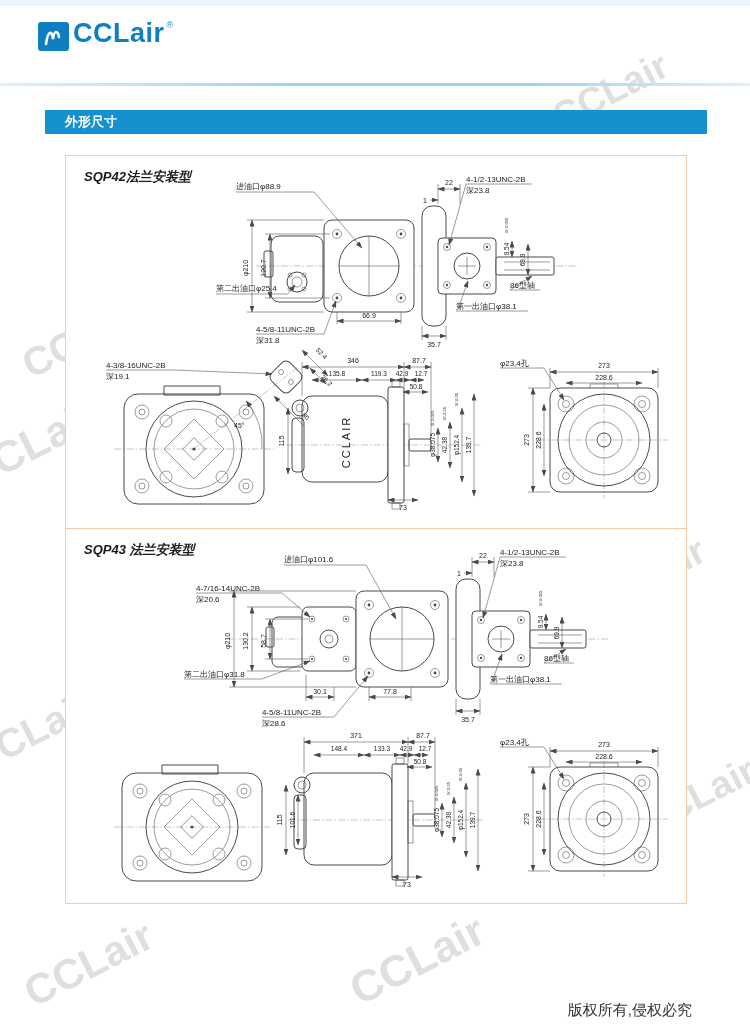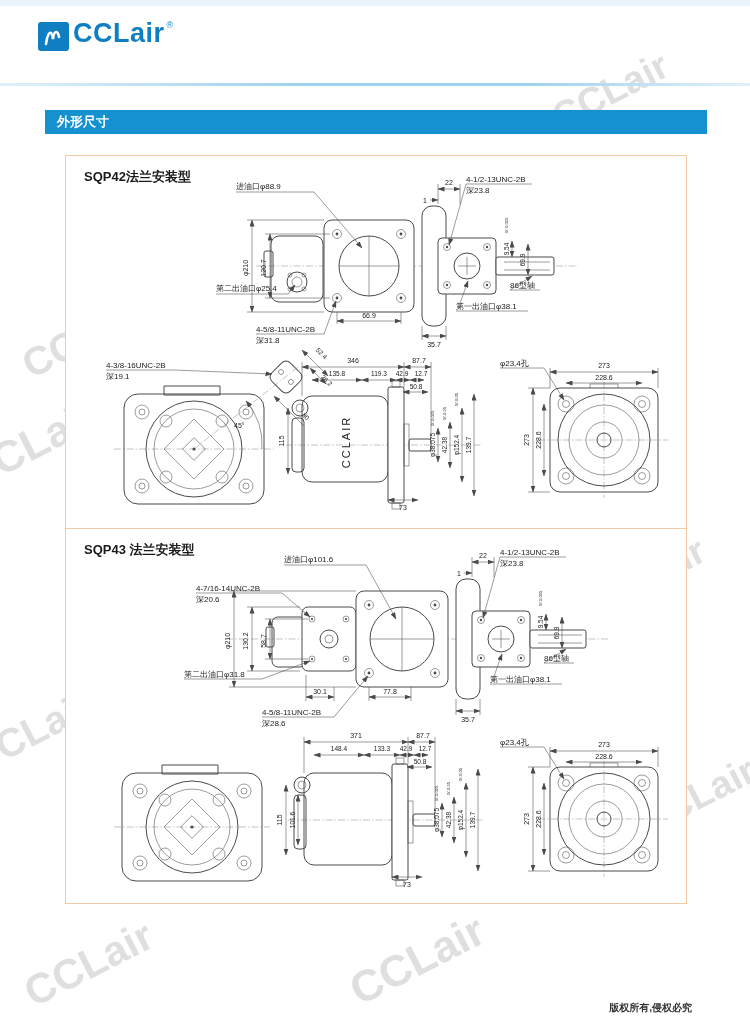--- a/index.html
+++ b/index.html
@@ -10,48 +10,48 @@
   .logo{position:absolute;left:38px;top:18px;display:flex;align-items:flex-start;}
   .logo-mark{width:31px;height:29px;background:#0f7fc1;border-radius:3px;display:flex;
              align-items:center;justify-content:center;margin-top:4px;}
   .logo-word{font-size:27px;font-weight:bold;color:#0f7fc1;margin-left:4px;letter-spacing:.5px;}
   .logo-reg{font-size:9px;color:#0f7fc1;margin-left:2px;margin-top:2px;}
   .tagline{position:absolute;right:55px;top:38px;font-size:15px;font-weight:bold;color:#f07800;}
   .hdr-line{position:absolute;left:0;top:83px;width:100%;height:3px;
             background:linear-gradient(to right,#dff0fa,#9fd2ee 40%,#9fd2ee 70%,#dff0fa);}
   
   .secbar{position:absolute;left:45px;top:110px;width:662px;height:24px;background:#1591d0;}
-  .secbar span{display:block;padding-left:12px;line-height:24px;color:#fff;
+  .secbar span{display:block;padding-left:20px;line-height:24px;color:#fff;
                font-size:13px;font-weight:bold;}
   
   .panel{position:absolute;left:65px;width:620px;background:#fff;border:1px solid #f5cba4;}
   .p0{top:155px;height:375px;}
   .p1{top:528px;height:374px;}
-  .ptitle{position:absolute;left:18px;top:12px;font-size:13px;font-weight:bold;color:#1a1a1a;}
+  .ptitle{position:absolute;left:18px;top:12px;font-size:13px;font-weight:bold;color:#1a1a1a;font-style:italic;}
   .dwg{position:absolute;left:0;top:0;}
   
   .dwg .s{stroke:#4a4a4a;stroke-width:1;fill:none;stroke-linejoin:round;}
   .dwg .sf{stroke:#4a4a4a;stroke-width:1;fill:#fff;stroke-linejoin:round;}
   .dwg .t{stroke:#4a4a4a;stroke-width:.55;fill:none;}
   .dwg .dm{stroke:#4a4a4a;stroke-width:.55;fill:none;}
   .dwg .cl{stroke:#8a8a8a;stroke-width:.5;fill:none;stroke-dasharray:7 2 1.5 2;}
   .dwg .dot{fill:#4a4a4a;stroke:none;}
   .dwg text{font-family:"Liberation Sans",sans-serif;font-size:7px;fill:#1a1a1a;}
   .dwg .lb{font-size:8px;}
   .dwg .md{text-anchor:middle;}
   .dwg .r2{font-size:6.5px;}
   .dwg .tl{font-size:4.2px;fill:#333;}
   .dwg .bl{font-size:11px;letter-spacing:2px;fill:#222;}
   
   .wm{position:absolute;color:rgba(150,150,150,.30);font-weight:bold;
       transform:rotate(-27deg);pointer-events:none;white-space:nowrap;}
   
   .pgnum{position:absolute;left:352px;top:1000px;font-size:12px;color:#444;margin-top:44px;}
   .pgnum .tri{color:#f07800;font-size:10px;margin-right:8px;}
-  .copyright{position:absolute;right:58px;top:1001px;font-size:10px;font-weight:bold;color:#333;}
+  .copyright{position:absolute;right:58px;top:1001px;font-size:15px;font-weight:normal;color:#333;}
 </style>
 </head>
 <body>
 
 <svg width="0" height="0" style="position:absolute">
   <defs>
     <marker id="ah" markerWidth="7" markerHeight="5" refX="6.5" refY="2.5" orient="auto-start-reverse" markerUnits="userSpaceOnUse">
       <path d="M0,0 L7,2.5 L0,5 z" fill="#4a4a4a"></path>
     </marker>
   </defs>

